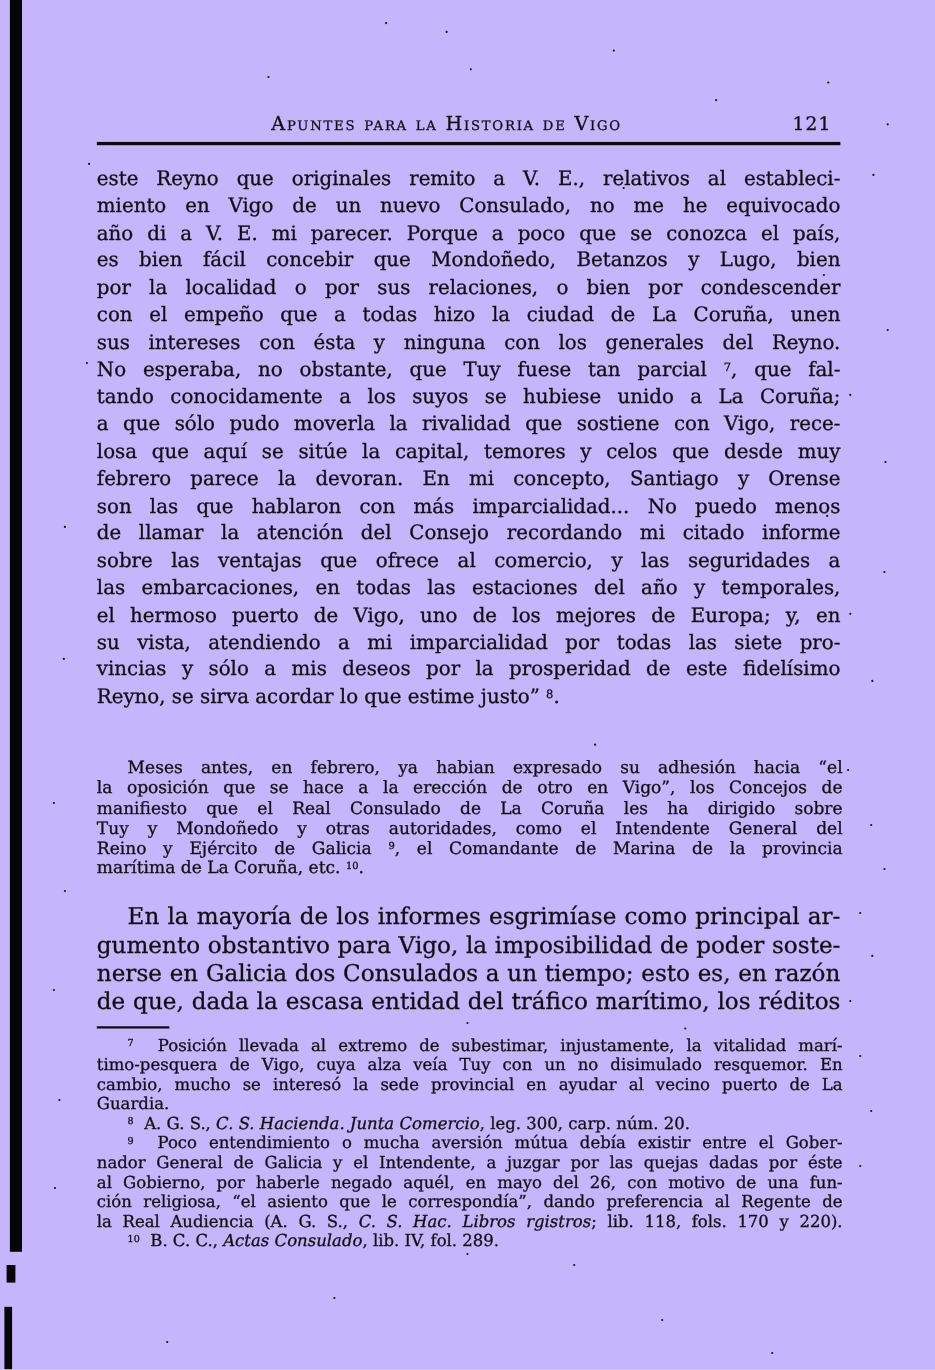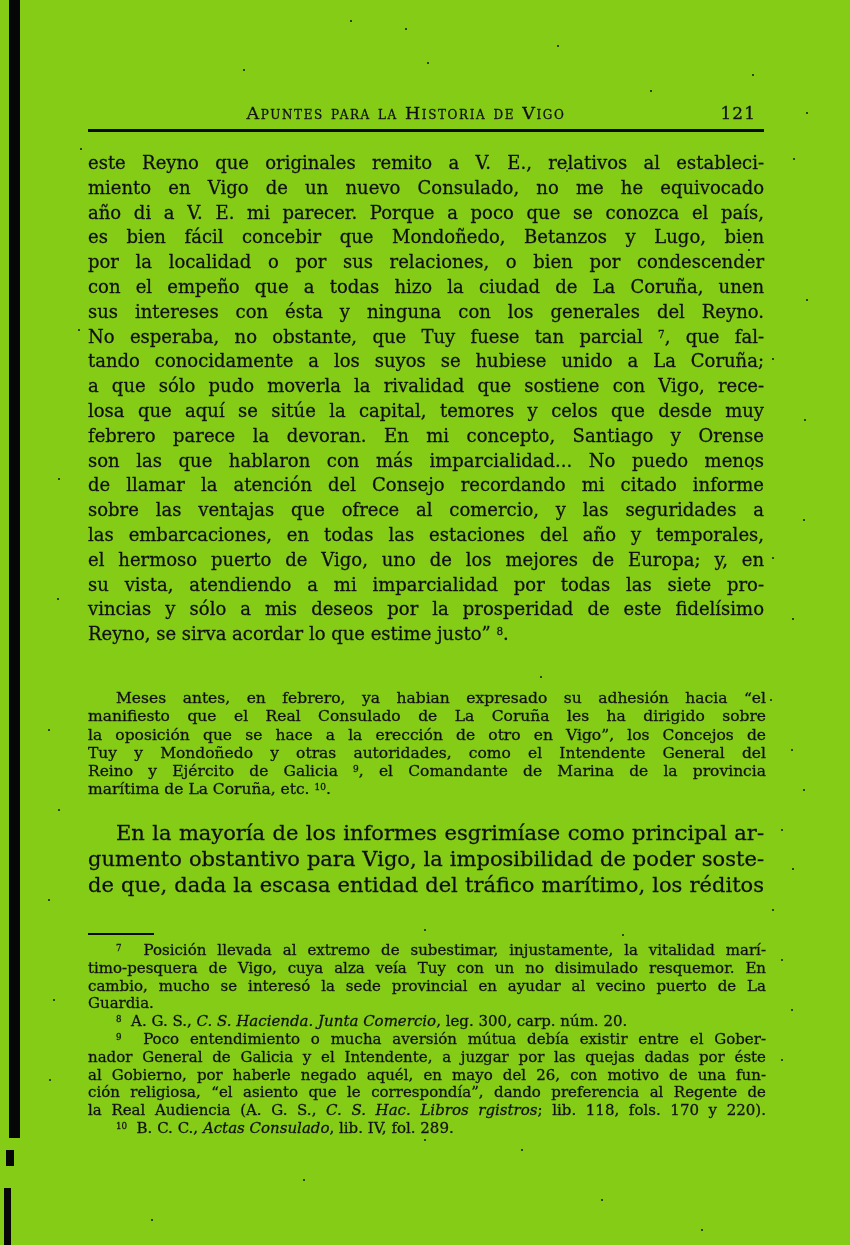--- a/index.html
+++ b/index.html
@@ -1,20 +1,20 @@
 <!DOCTYPE html>
 <html><head>
 <meta charset="utf-8">
 <style>
   html, body { margin: 0; padding: 0; background: #d9d9d9; }
   .page {
     position: relative;
     width: 850px;
     height: 1245px;
-    background: #84cc16;
+    background: #c4b5fd;
     overflow: hidden;
     color: #0e0e0e;
     font-family: "DejaVu Serif", "Liberation Serif", serif;
     -webkit-text-stroke: 0.3px #1a1a1a;
   }
 
   
   .spine       { position: absolute; left: 9px;  top: 0;      width: 11px; height: 1138px; background: #060606; }
   .spine-frag1 { position: absolute; left: 6px;  top: 1150px; width: 8px;  height: 16px;  background: #060606; }
   .spine-frag2 { position: absolute; left: 4px;  top: 1188px; width: 7px;  height: 57px;  background: #060606; }
@@ -91,29 +91,30 @@
       <div class="tline just"><span>de llamar la atención del Consejo recordando mi citado informe</span></div>
       <div class="tline just"><span>sobre las ventajas que ofrece al comercio, y las seguridades a</span></div>
       <div class="tline just"><span>las embarcaciones, en todas las estaciones del año y temporales,</span></div>
       <div class="tline just"><span>el hermoso puerto de Vigo, uno de los mejores de Europa; y, en</span></div>
       <div class="tline just"><span>su vista, atendiendo a mi imparcialidad por todas las siete pro-</span></div>
       <div class="tline just"><span>vincias y sólo a mis deseos por la prosperidad de este fidelísimo</span></div>
       <div class="tline"><span>Reyno, se sirva acordar lo que estime justo” </span><sup>8</sup><span>.</span></div>
     </div>
   <div class="para quote">
       <div class="tline just ind"><span>Meses antes, en febrero, ya habian expresado su adhesión hacia “el</span></div>
+      <div class="tline just"><span>la oposición que se hace a la erección de otro en Vigo”, los Concejos de</span></div>
       <div class="tline just"><span>manifiesto que el Real Consulado de La Coruña les ha dirigido sobre</span></div>
-      <div class="tline just"><span>la oposición que se hace a la erección de otro en Vigo”, los Concejos de</span></div>
       <div class="tline just"><span>Tuy y Mondoñedo y otras autoridades, como el Intendente General del</span></div>
       <div class="tline just"><span>Reino y Ejército de Galicia </span><sup>9</sup><span>, el Comandante de Marina de la provincia</span></div>
       <div class="tline"><span>marítima de La Coruña, etc. </span><sup>10</sup><span>.</span></div>
     </div>
   <div class="para para2">
       <div class="tline just ind"><span>En la mayoría de los informes esgrimíase como principal ar-</span></div>
       <div class="tline just"><span>gumento obstantivo para Vigo, la imposibilidad de poder soste-</span></div>
+      <div class="tline just"><span>nerse en Galicia dos Consulados a un tiempo; esto es, en razón</span></div>
       <div class="tline just"><span>de que, dada la escasa entidad del tráfico marítimo, los réditos</span></div>
     </div>
 
   <div class="fn-rule"></div>
   <div class="footnotes">
     <div class="fn">
         <div class="tline just ind"><sup>7</sup><span>&nbsp;&nbsp;Posición llevada al extremo de subestimar, injustamente, la vitalidad marí-</span></div>
         <div class="tline just"><span>timo-pesquera de Vigo, cuya alza veía Tuy con un no disimulado resquemor. En</span></div>
         <div class="tline just"><span>cambio, mucho se interesó la sede provincial en ayudar al vecino puerto de La</span></div>
         <div class="tline"><span>Guardia.</span></div>

